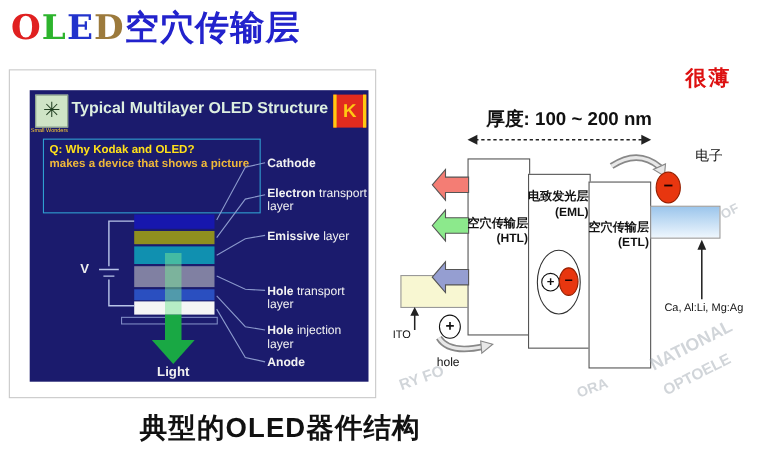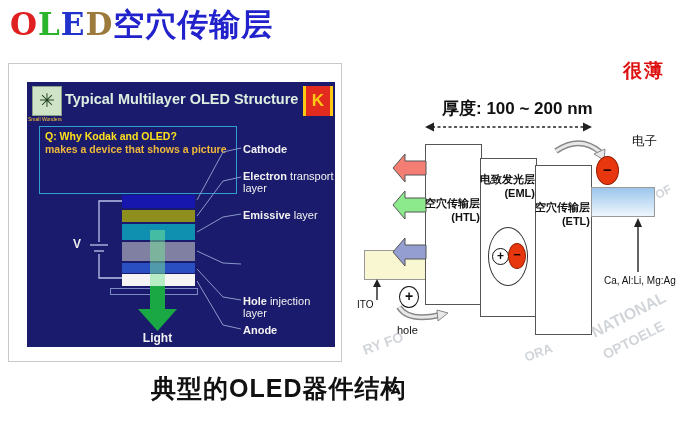--- a/index.html
+++ b/index.html
@@ -32,21 +32,21 @@
   #substrate{left:83px;top:206px;width:86px;height:5px;border:1px solid #7e8ac4;}
 
   .stack-label{left:216px;width:92px;font-size:11px;color:#f2f2f2;line-height:12px;}
   .stack-label b{font-weight:bold;}
   .sl-0{top:61px;} .sl-1{top:88px;} .sl-2{top:127px;} .sl-3{top:177px;} .sl-4{top:213px;} .sl-5{top:242px;}
 
   #v-label{left:46px;top:155px;font-size:12px;font-weight:bold;color:#eeeeee;}
   #light-label{left:102px;top:249px;width:57px;text-align:center;font-size:12px;font-weight:bold;color:#f0f0f0;}
 
   
-  #bottom-caption{left:127px;top:372px;font-size:25px;font-weight:bold;color:#111111;letter-spacing:1px;margin-left:24px;}
+  #bottom-caption{left:127px;top:372px;font-size:25px;font-weight:bold;color:#111111;letter-spacing:1px;}
 
   
   .band-box{background:#ffffff;border:1.5px solid #555555;}
   #htl-box{left:425px;top:144px;width:55px;height:159px;}
   #eml-box{left:480px;top:158px;width:55px;height:157px;}
   #etl-box{left:535px;top:165px;width:55px;height:168px;}
   .band-text{width:55px;text-align:right;font-size:11px;font-weight:600;color:#111;line-height:14px;z-index:5;}
   #htl-text{left:425px;top:196px;} #eml-text{left:480px;top:172px;} #etl-text{left:535px;top:200px;}
 
   #ito-bar{left:364px;top:250px;width:62px;height:28px;background:#f8f7d2;border:1px solid #999999;}
@@ -108,20 +108,21 @@
       <div class="abs layer layer-1" style="background: rgb(143, 143, 31);"></div>
       <div class="abs layer layer-2" style="background: rgb(16, 144, 176);"></div>
       <div class="abs layer layer-3" style="background: rgb(128, 128, 162);"></div>
       <div class="abs layer layer-4" style="background: rgb(42, 79, 192);"></div>
       <div class="abs layer layer-5" style="background: rgb(245, 245, 245);"></div>
       <div id="substrate" class="abs"></div>
 
       <div class="abs stack-label sl-0"><b>Cathode</b><span></span></div>
       <div class="abs stack-label sl-1"><b>Electron</b><span> transport layer</span></div>
       <div class="abs stack-label sl-2"><b>Emissive</b><span> layer</span></div>
+      <div class="abs stack-label sl-3"><b>Hole</b><span> transport layer</span></div>
       <div class="abs stack-label sl-4"><b>Hole</b><span> injection layer</span></div>
       <div class="abs stack-label sl-5"><b>Anode</b><span></span></div>
 
       <div id="v-label" class="abs">V</div>
       <div id="light-label" class="abs">Light</div>
 
       <svg id="slide-svg" width="308" height="265" viewBox="0 0 308 265">
 
         <g stroke="#8b99cc" stroke-width="1" fill="none">
           <polyline points="214,66 196,70 170,118"></polyline>

